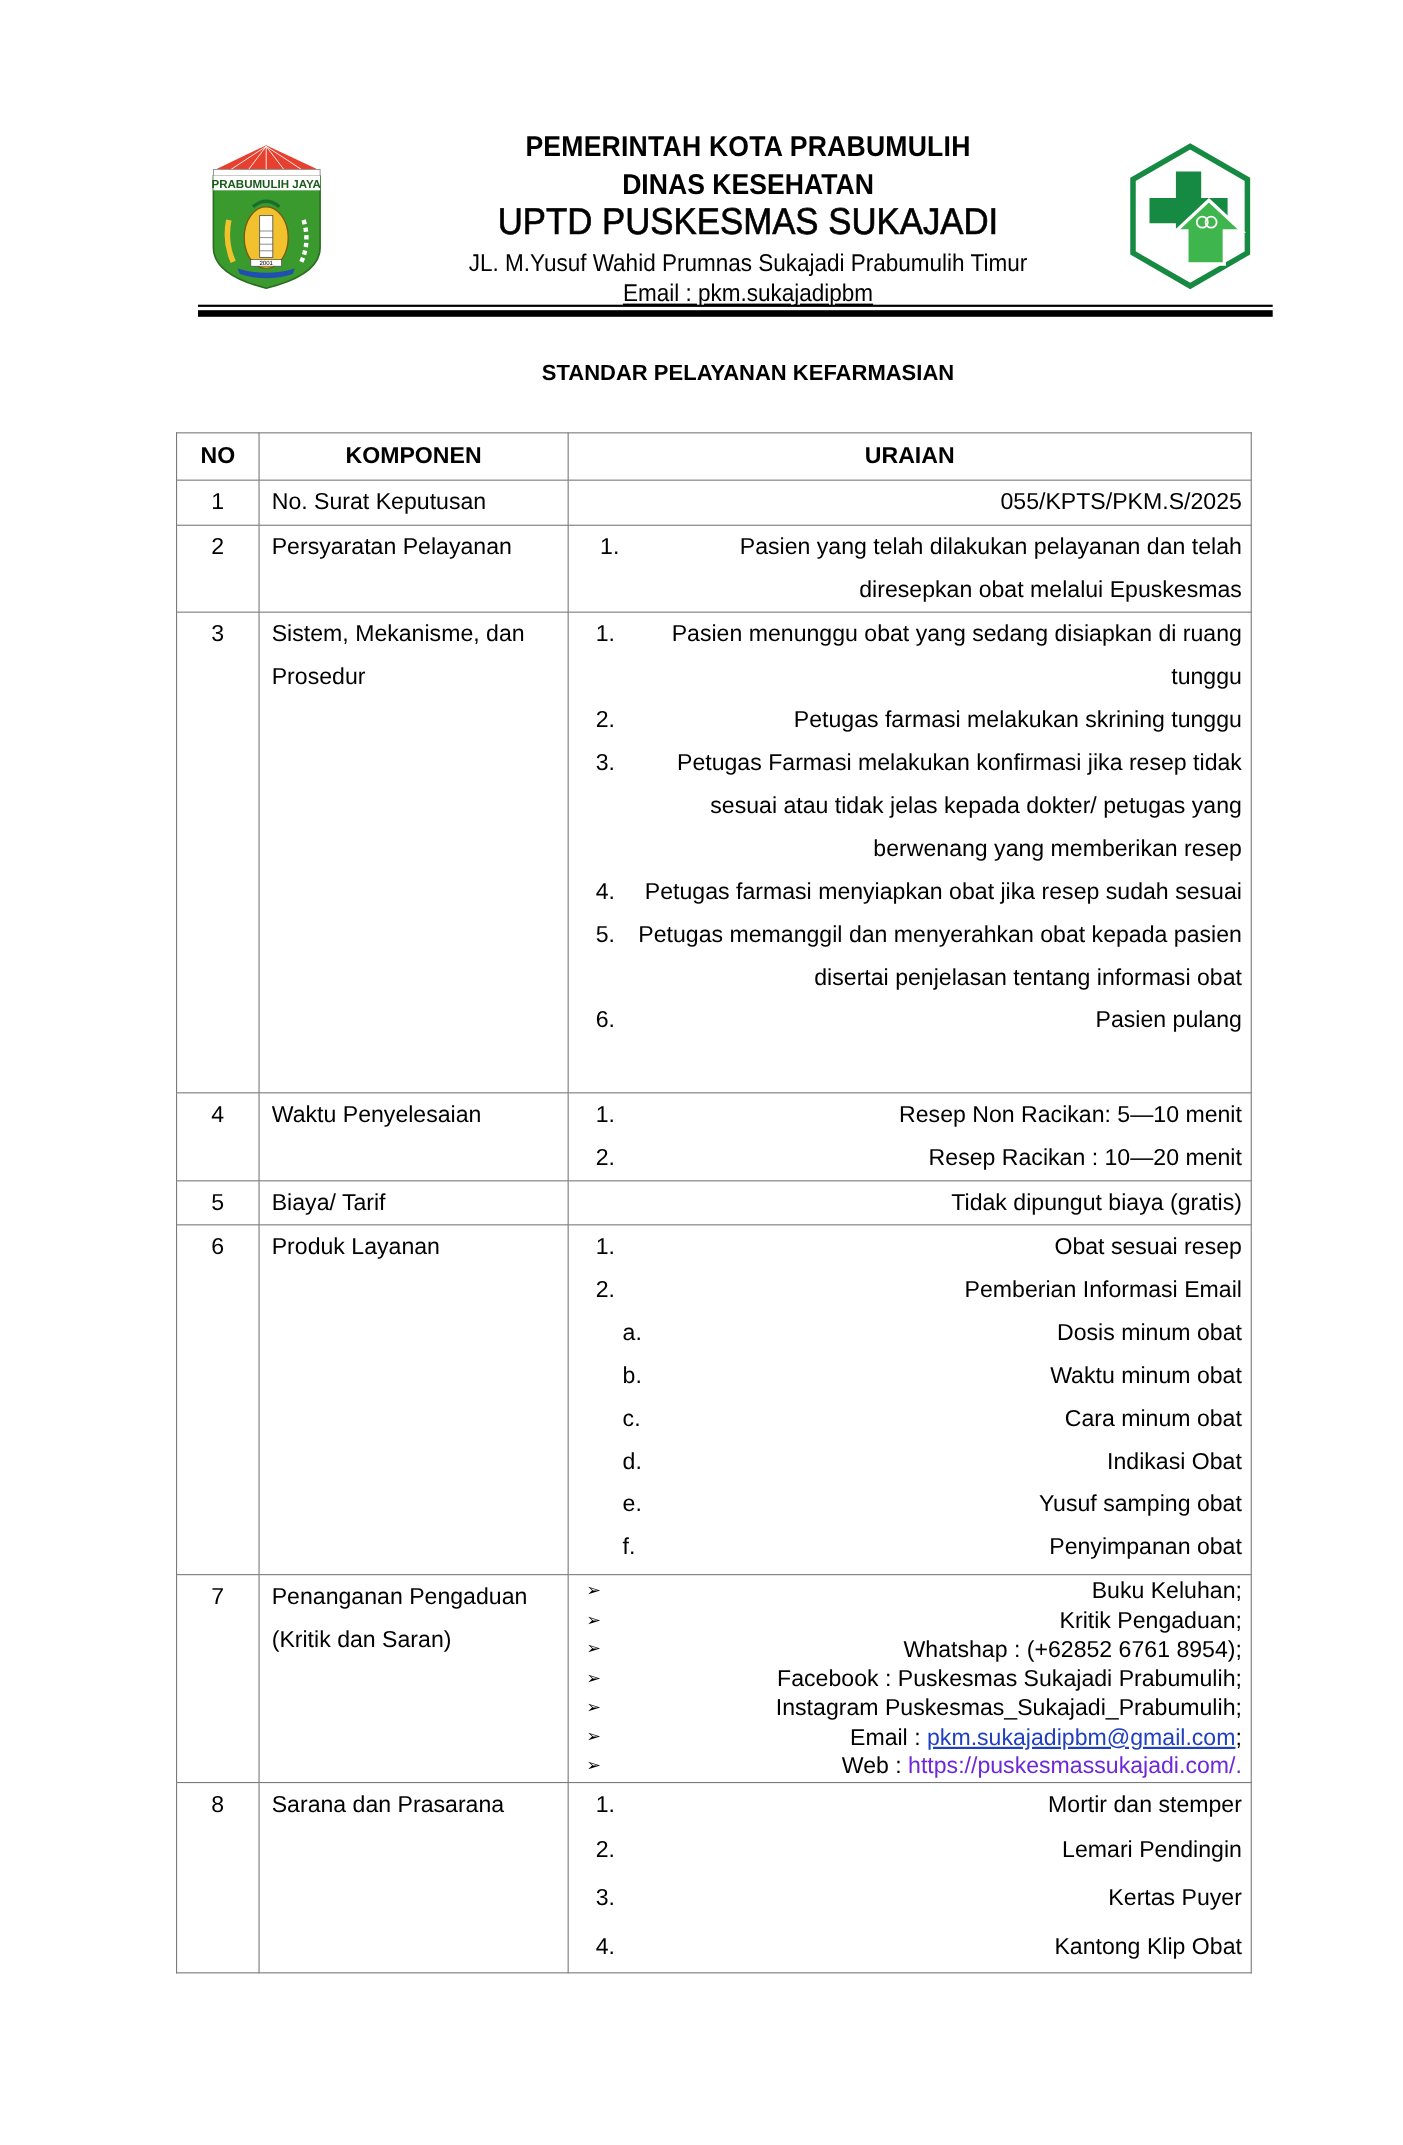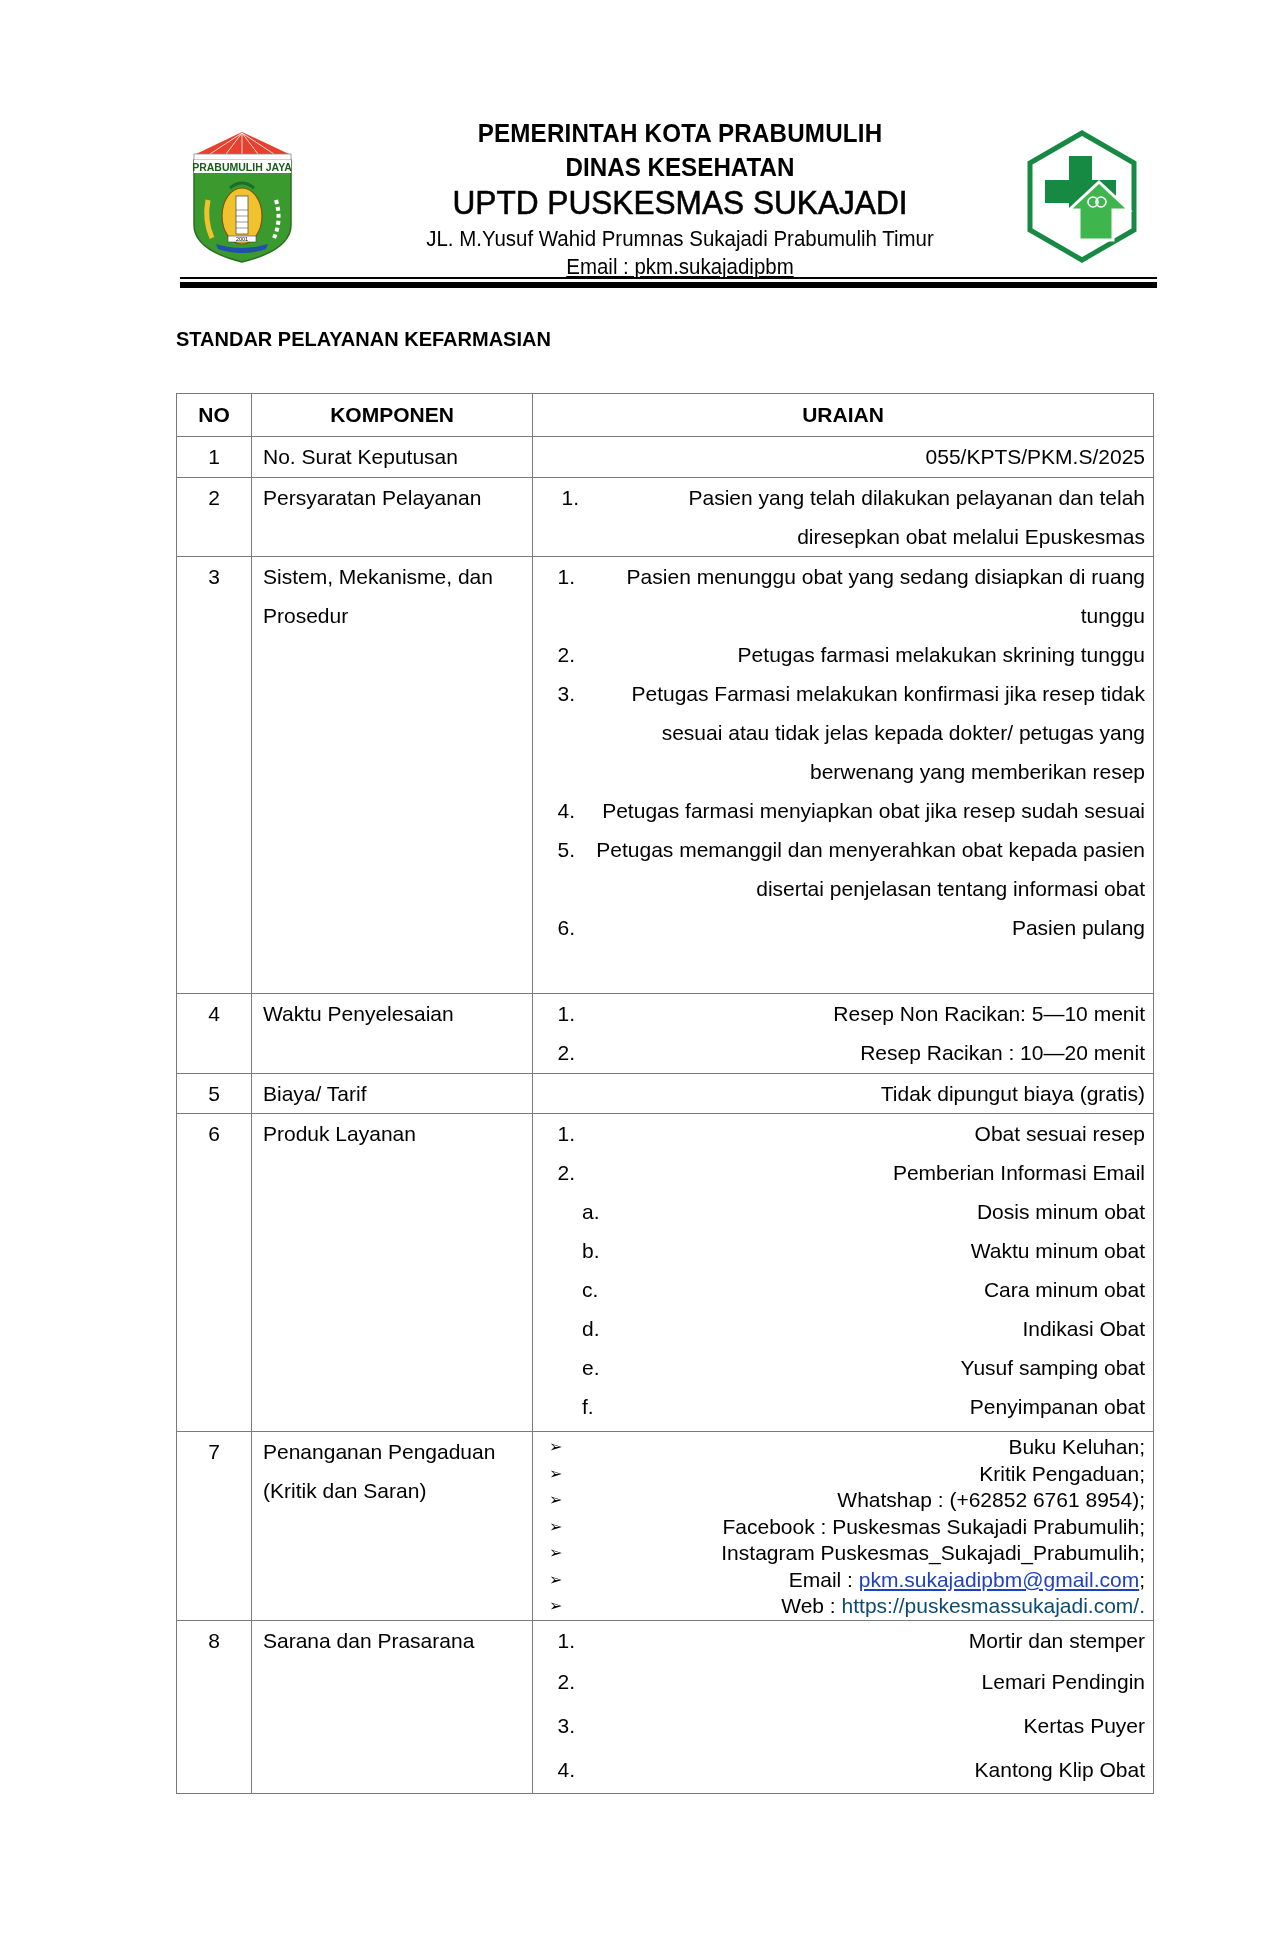--- a/index.html
+++ b/index.html
@@ -14,25 +14,25 @@
   .kop .l1 { position: absolute; left: 0; width: 100%; top: 118px; font-size: 26px; font-weight: bold; letter-spacing: 0.2px; transform: scaleX(0.93); }
   .kop .l2 { position: absolute; left: 0; width: 100%; top: 152px; font-size: 26px; font-weight: bold; transform: scaleX(0.93); }
   .kop .l3 { position: absolute; left: 0; width: 100%; top: 183px; font-size: 34px; font-weight: normal; -webkit-text-stroke: 0.6px #000; transform: scaleX(0.93); }
   .kop .l4 { position: absolute; left: 0; width: 100%; top: 226px; font-size: 22px; transform: scaleX(0.93); }
   .kop .l5 { position: absolute; left: 0; width: 100%; top: 254px; font-size: 22px; transform: scaleX(0.93); }
   .kop .l5 span { text-decoration: underline; }
   .rule-thin { position: absolute; left: 180px; width: 977px; top: 277px; height: 2px; background: #000; }
   .rule-thick { position: absolute; left: 180px; width: 977px; top: 282px; height: 6px; background: #000; }
 
   
-  .doc-title { position: absolute; left: 176px; width: 976px; top: 328px; text-align: left; font-size: 20px; font-weight: bold; }
+  .doc-title { position: absolute; left: 192px; width: 976px; top: 328px; text-align: center; font-size: 20px; font-weight: bold; }
 
   
   table.std {
-    position: absolute; left: 176px; top: 393px; width: 977px;
+    position: absolute; left: 160px; top: 393px; width: 977px;
     border-collapse: collapse; table-layout: fixed;
   }
   table.std td, table.std th {
     border: 1.5px solid #7a7a7a; vertical-align: top; padding: 0;
     font-size: 21px; line-height: 39px;
   }
   table.std th { font-weight: bold; text-align: center; height: 42px; line-height: 42px; vertical-align: middle; }
   col.c-no { width: 75px; }
   col.c-komp { width: 281px; }
   col.c-ur { width: 621px; }
@@ -45,21 +45,21 @@
   ol.num li { position: relative; padding-left: 37px; }
   ol.num li .mk { position: absolute; left: 0; top: 0; width: 30px; }
   ol.sub { list-style: none; margin: 0; padding: 0 0 0 37px; }
   ol.sub li { position: relative; padding-left: 42px; }
   ol.sub li .mk { position: absolute; left: 0; top: 0; }
 
   ul.arrow { list-style: none; margin: 0; padding: 0; }
   ul.arrow li { position: relative; padding-left: 42px; line-height: 26.5px; font-size: 21px; }
   ul.arrow li .mk { position: absolute; left: 4px; top: 0; font-size: 16px; }
   .link-email { color: #1a0dab; text-decoration: underline; color: #1f3fbf; margin-top: 42px; }
-  .link-web { color: #0c4a6e; }
+  .link-web { color: #6d28d9; }
 </style>
 </head>
 <body>
 
 <div class="logo-left">
   <svg width="105" height="133" viewBox="0 0 105 133">
     <path d="M4 30 L101 30 L101 95 Q101 120 52 132 Q4 120 4 95 Z" fill="#3a9a2e" stroke="#2b6d22" stroke-width="1.5"></path>
     <path d="M52 2 L6 24 L99 24 Z" fill="#e8402f"></path>
     <g stroke="#ffffff" stroke-width="0.8">
       <line x1="52" y1="3" x2="20" y2="24"></line>

